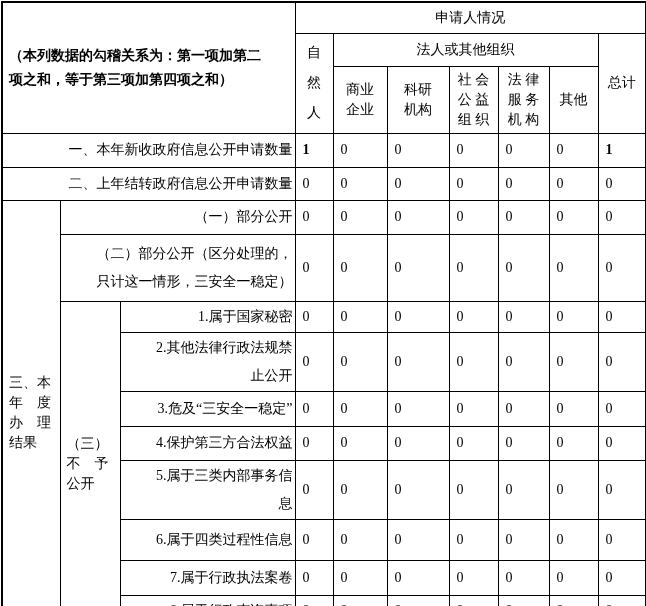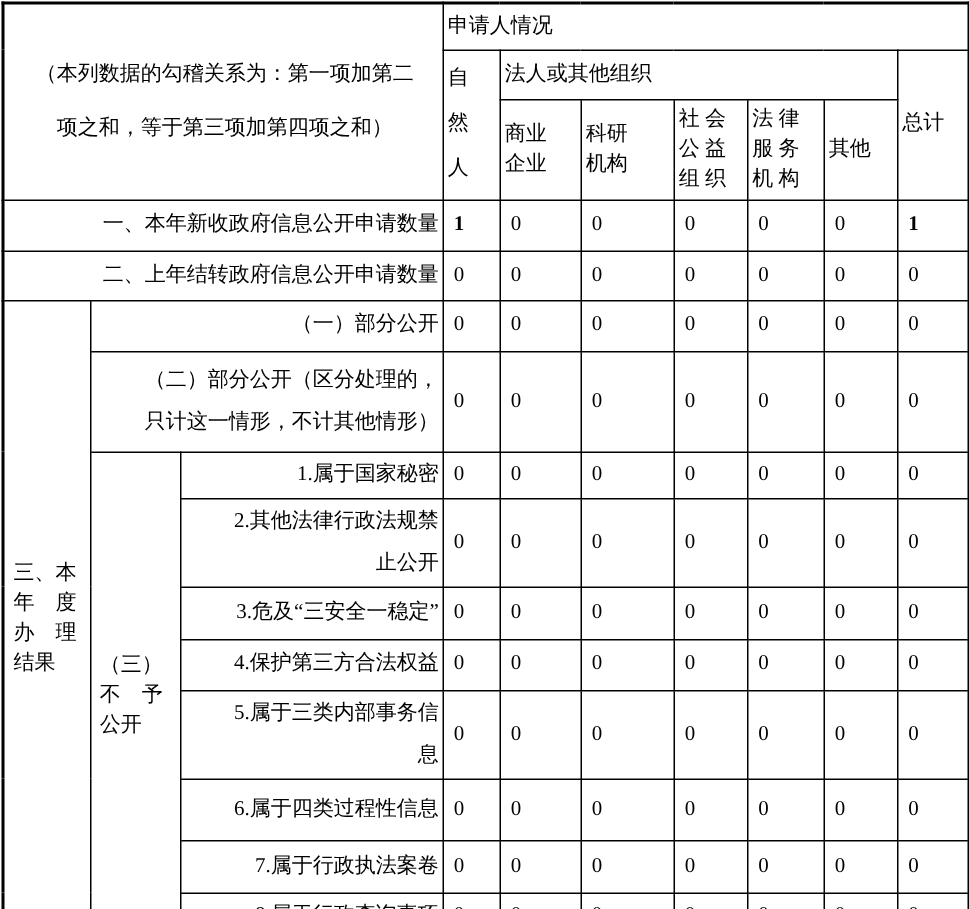--- a/index.html
+++ b/index.html
@@ -24,29 +24,31 @@
     border: 1px solid #000000;
     font-size: 14px;
     vertical-align: middle;
     padding: 1px 3px;
     overflow: hidden;
     word-break: break-all;
   }
   .pre { white-space: pre-line; }
   
   .hc {
+    text-align: center;
     line-height: 20px;
   }
   .np { line-height: 30px; }      
   
   .note {
-    text-align: center;
-    line-height: 36px;
+    text-align: left;
+    line-height: 24px;
     padding-left: 6px;
     padding-right: 4px;
+    font-weight: bold;
   }
   
   .label {
     text-align: right;
     line-height: 28px;
     padding-left: 6px;
     padding-right: 2px;
   }
   
   .vlabel {
@@ -151,21 +153,21 @@
     <td class="num">0</td>
         <td class="num">0</td>
         <td class="num">0</td>
         <td class="num">0</td>
         <td class="num">0</td>
         <td class="num">0</td>
         <td class="num">0</td>
       </tr>
     <tr class="r3">
       <td class="label pre" colspan="2">（二）部分公开（区分处理的，
-只计这一情形，不计其他情形）</td>
+只计这一情形，三安全一稳定）</td>
     <td class="num">0</td>
         <td class="num">0</td>
         <td class="num">0</td>
         <td class="num">0</td>
         <td class="num">0</td>
         <td class="num">0</td>
         <td class="num">0</td>
       </tr>
     <tr class="r4">
       <td class="vlabel pre" rowspan="8">（三）

